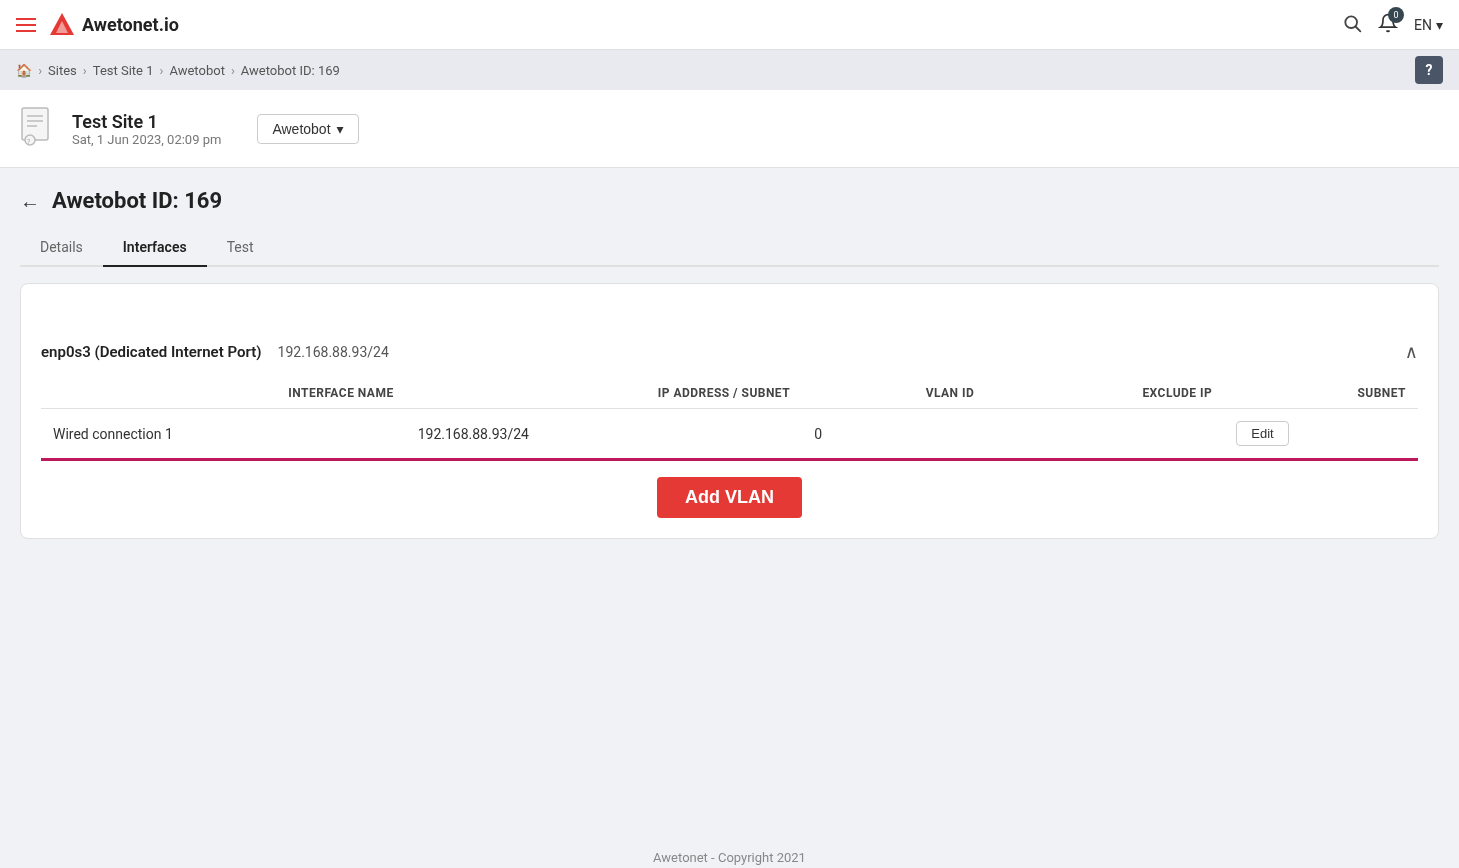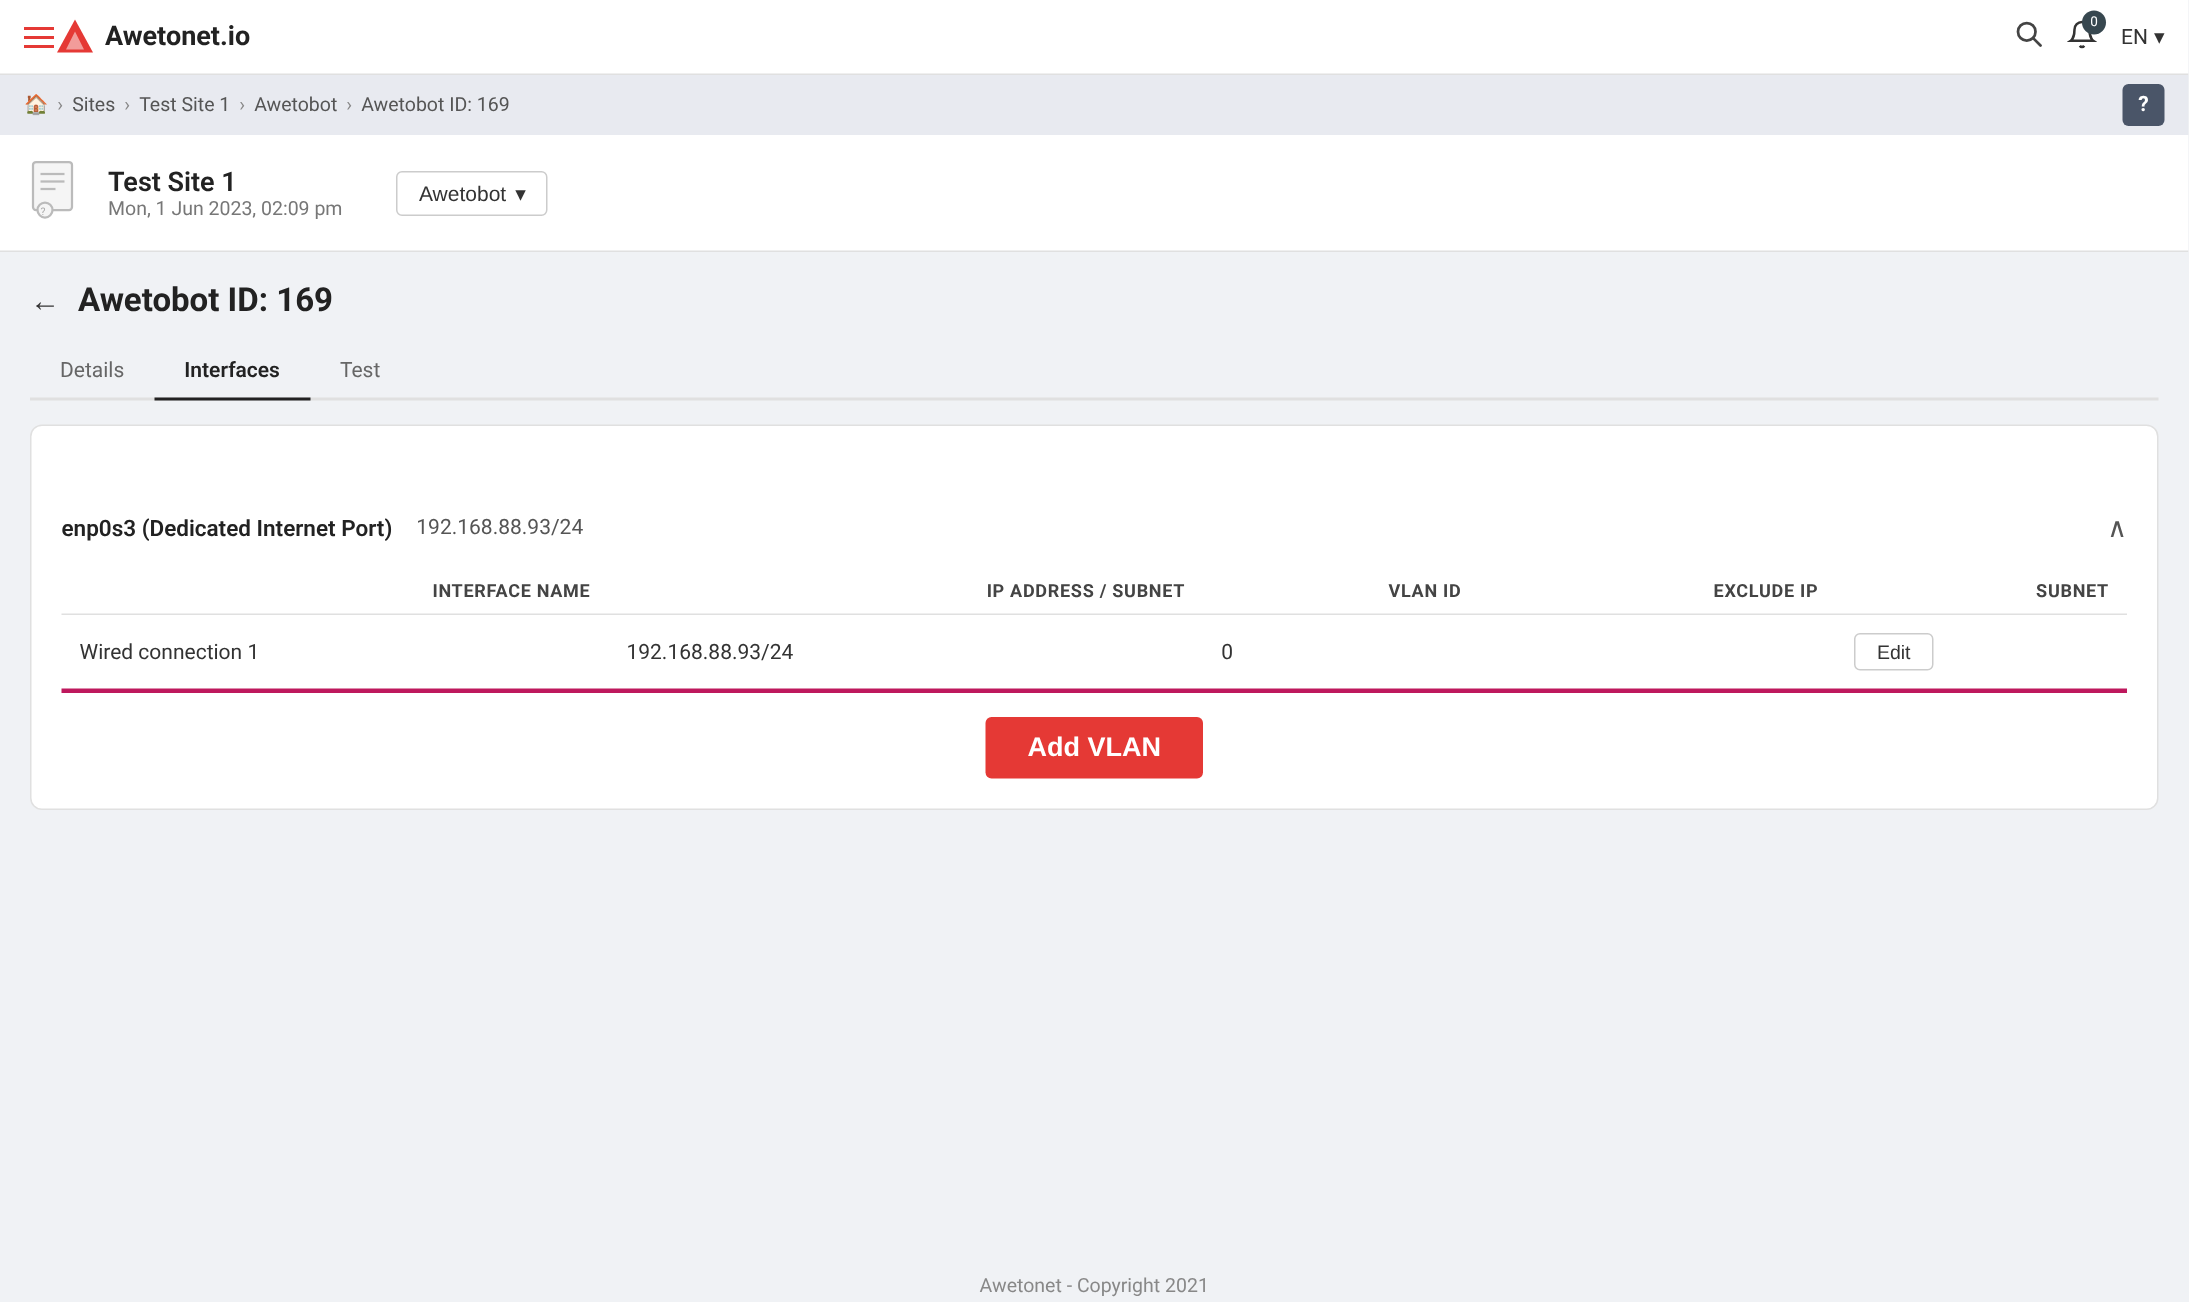--- a/index.html
+++ b/index.html
@@ -8,21 +8,21 @@
     
     .topnav {
       background: #fff;
       height: 50px;
       display: flex;
       align-items: center;
       padding: 0 16px;
       border-bottom: 1px solid #e0e0e0;
       position: relative;
     }
-    .topnav-left { display: flex; align-items: center; flex: 1; }
+    .topnav-left { display: flex; align-items: center; gap: 12px; flex: 1; }
     .hamburger-icon { display: flex; flex-direction: column; gap: 4px; cursor: pointer; }
     .hamburger-icon span { display: block; width: 20px; height: 2px; background: #e53935; }
     .logo-area { display: flex; align-items: center; gap: 6px; }
     .logo-text { font-size: 18px; font-weight: 700; color: #222; }
     .topnav-right { display: flex; align-items: center; gap: 16px; }
     .search-icon-btn { cursor: pointer; font-size: 18px; color: #444; }
     .bell-container { position: relative; cursor: pointer; }
     .bell-badge { position: absolute; top: -6px; right: -6px; background: #37474f; color: #fff; border-radius: 50%; width: 16px; height: 16px; font-size: 9px; display: flex; align-items: center; justify-content: center; }
     .lang-selector { display: flex; align-items: center; gap: 4px; font-size: 14px; color: #333; cursor: pointer; }
 
@@ -233,21 +233,21 @@
       <rect x="2" y="2" width="26" height="32" rx="2" fill="#f5f5f5" stroke="#bbb" stroke-width="1.5"></rect>
       <line x1="7" y1="10" x2="23" y2="10" stroke="#bbb" stroke-width="1.5"></line>
       <line x1="7" y1="15" x2="23" y2="15" stroke="#bbb" stroke-width="1.5"></line>
       <line x1="7" y1="20" x2="17" y2="20" stroke="#bbb" stroke-width="1.5"></line>
       <circle cx="10" cy="34" r="5" fill="#f5f5f5" stroke="#bbb" stroke-width="1.5"></circle>
       <text x="7" y="37.5" font-size="7" fill="#aaa">?</text>
     </svg>
   </div>
   <div class="site-info">
     <h2>Test Site 1</h2>
-    <div class="timestamp">Mon, 1 Jun 2023, 02:09 pm</div>
+    <div class="timestamp">Sat, 1 Jun 2023, 02:09 pm</div>
   </div>
   <button class="awetobot-btn">
     <span>Awetobot</span>
     <span>▾</span>
   </button>
 </div>
 
 <div class="main-content">
 
   <div class="section-title-row">

